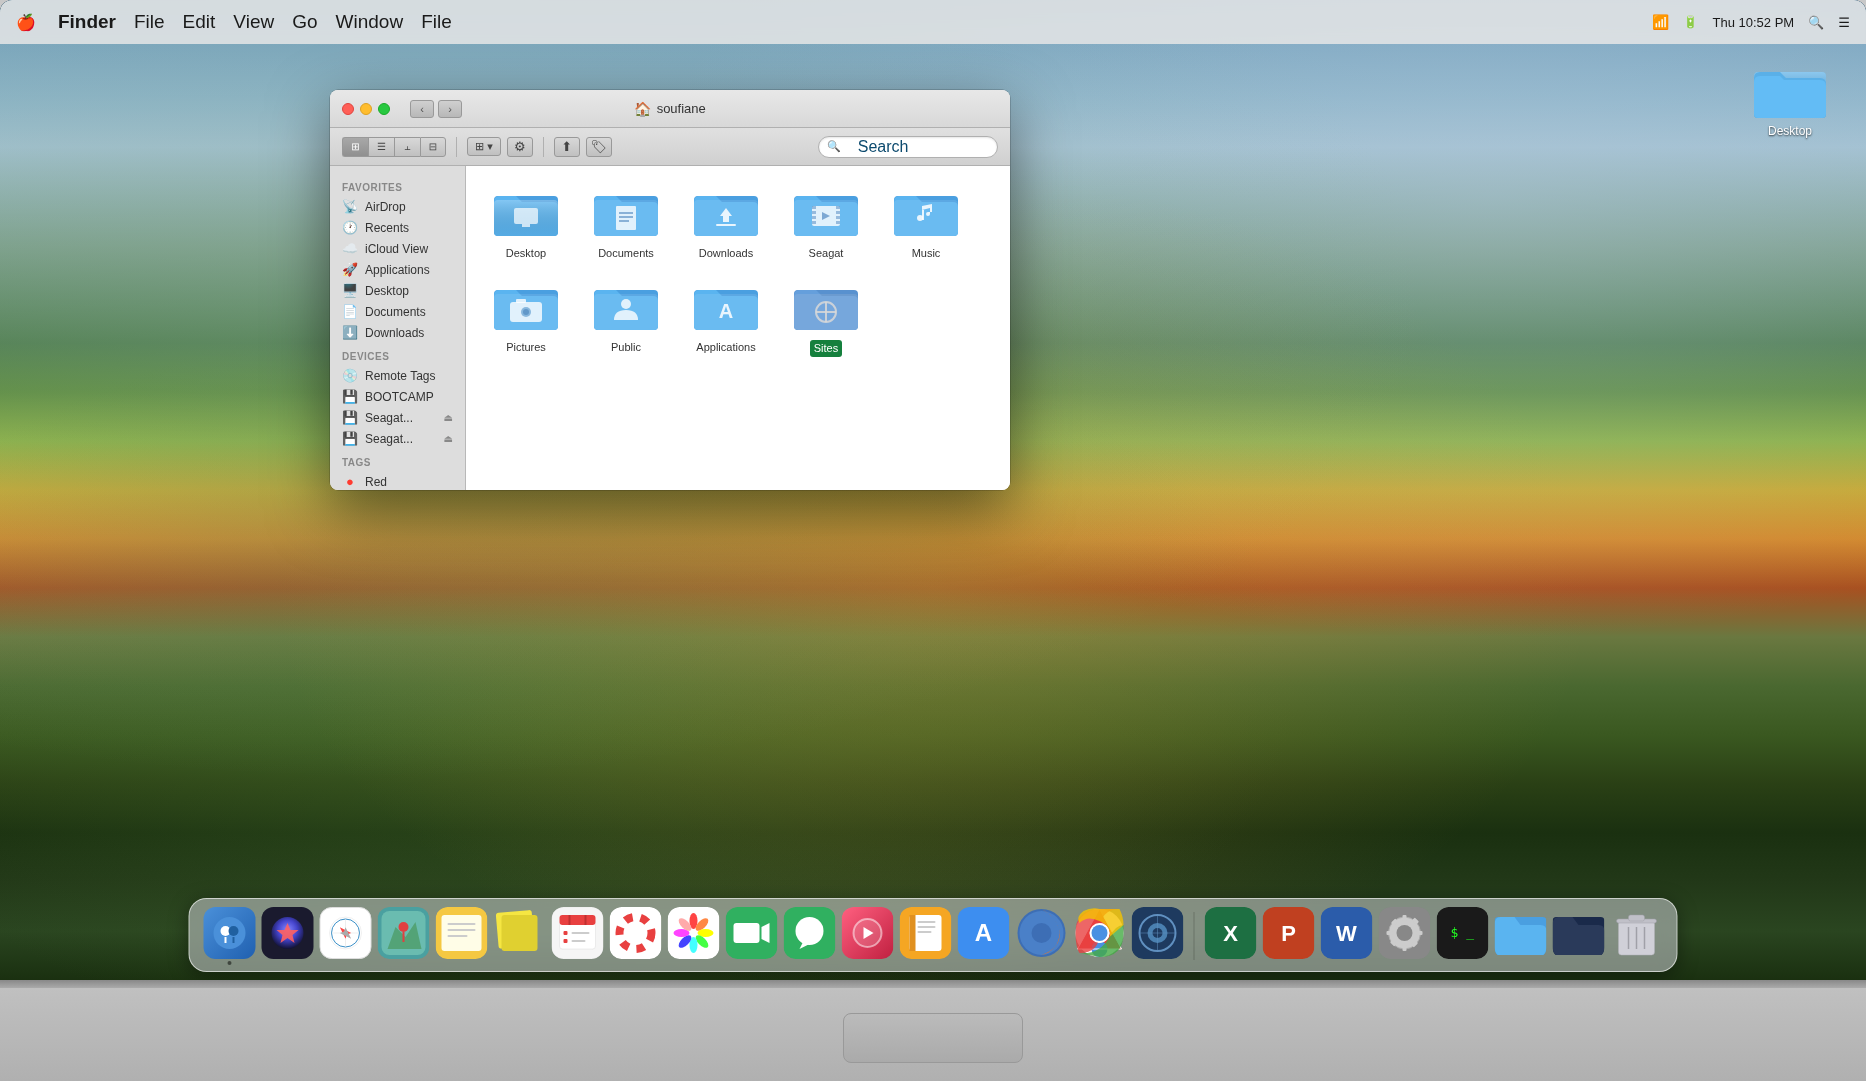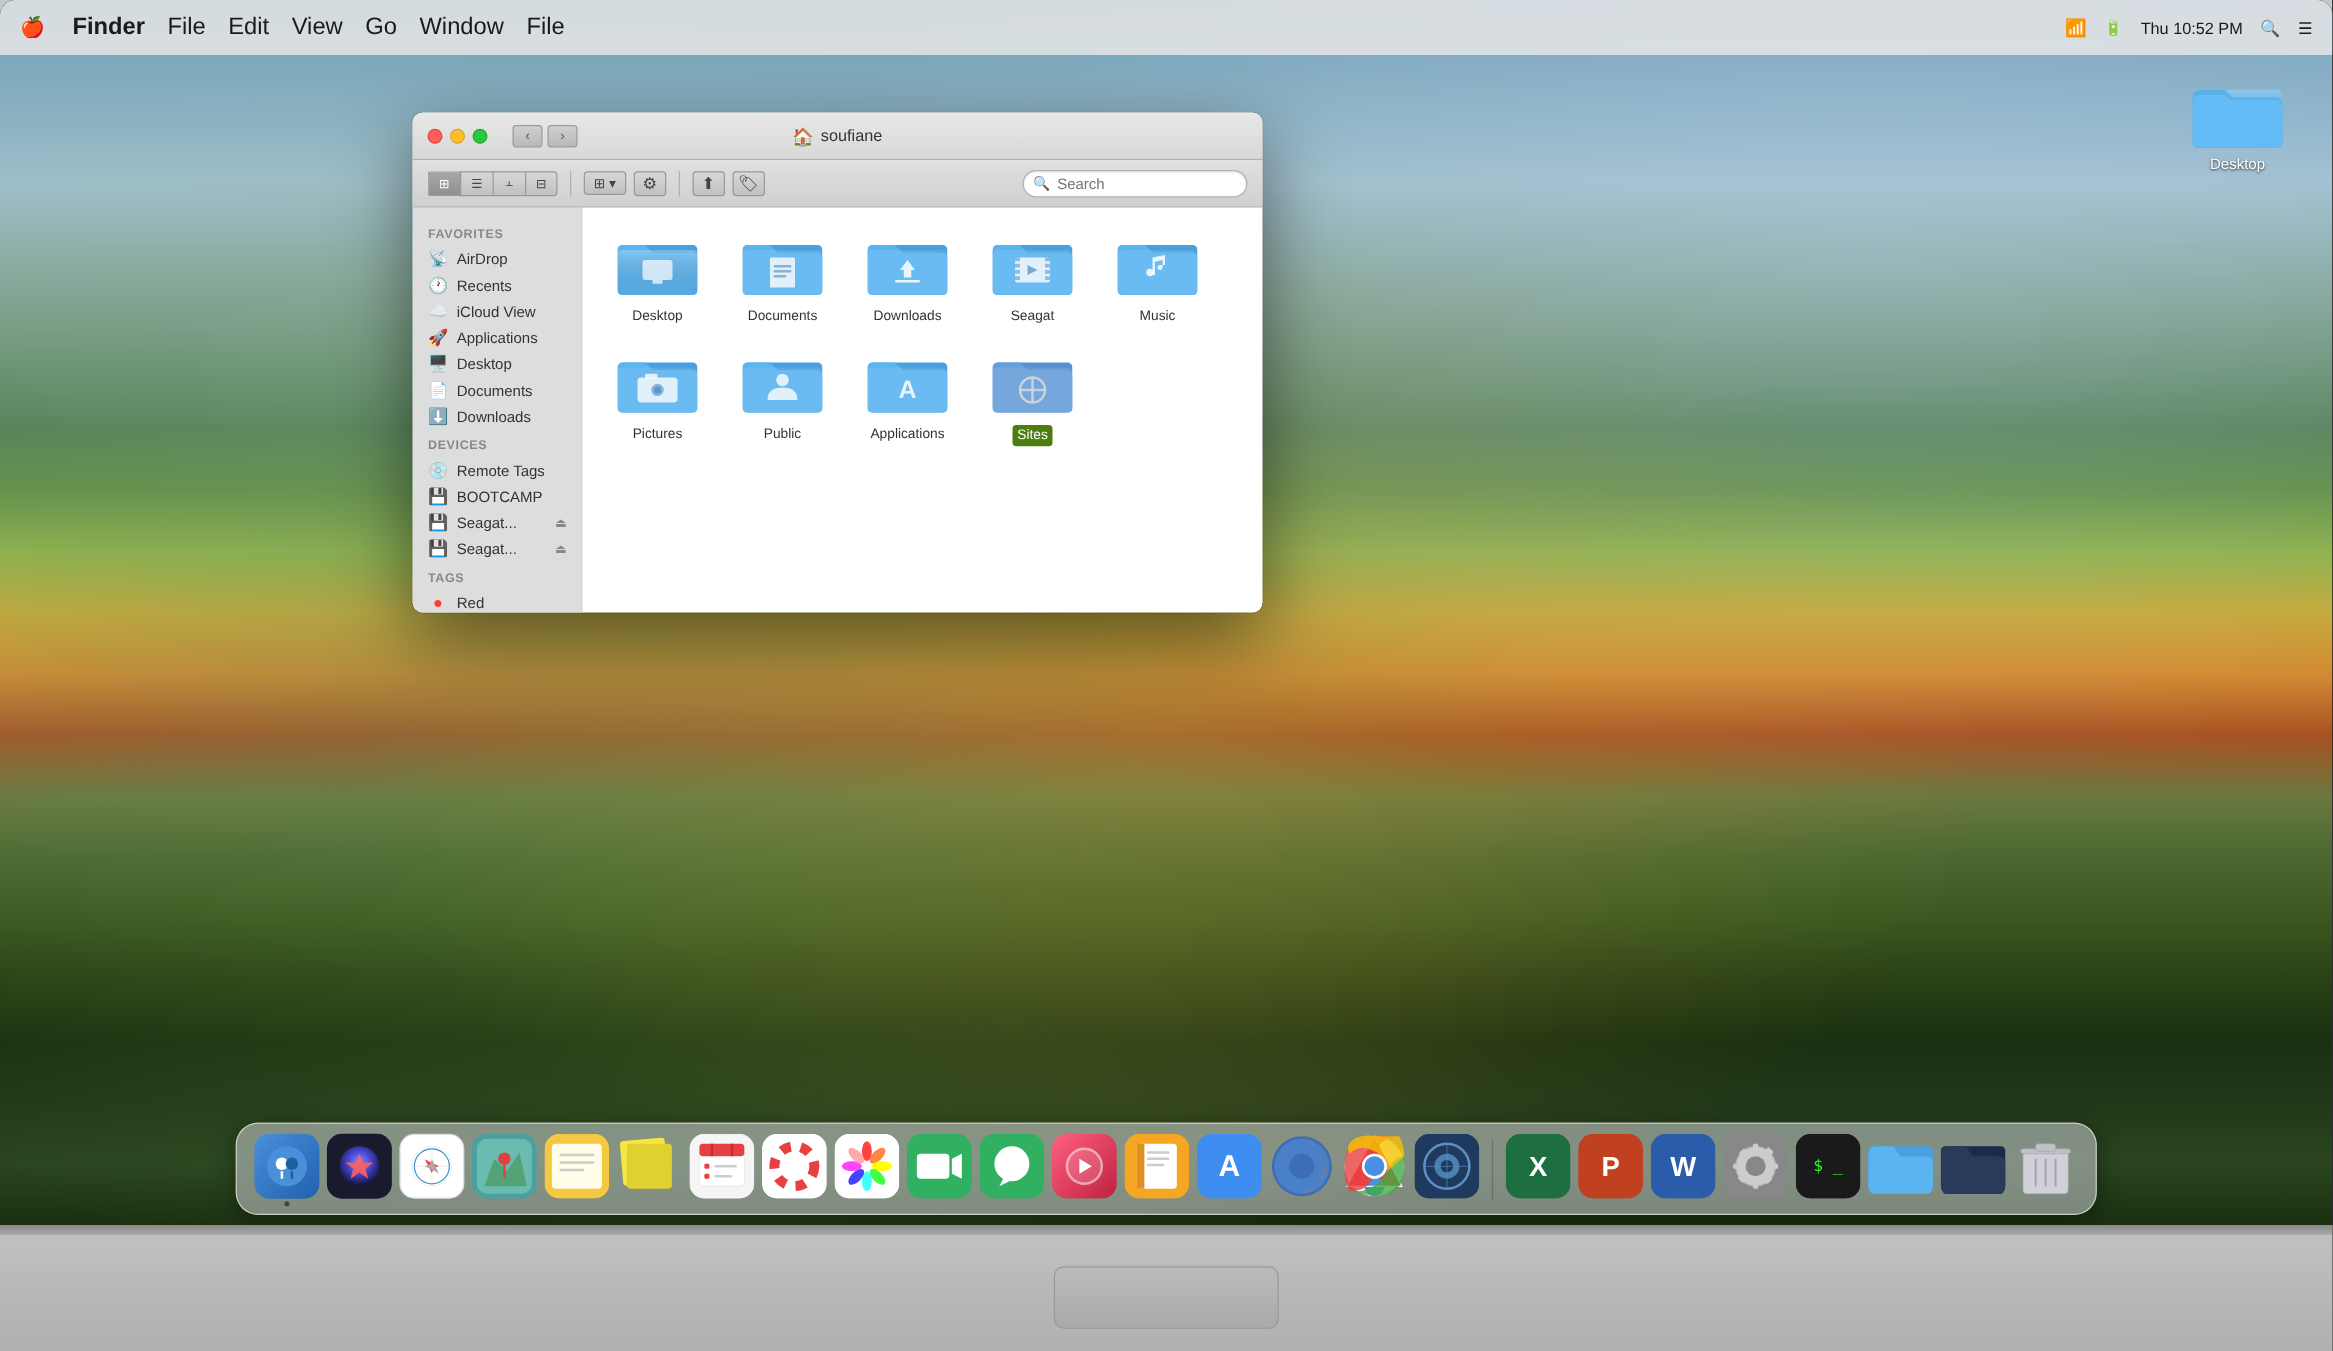--- a/index.html
+++ b/index.html
@@ -283,22 +283,23 @@
       background: white;
       border: 0.5px solid #b0b0b0;
       border-radius: 11px;
       display: flex;
       align-items: center;
       padding: 0 8px;
       gap: 5px;
       box-shadow: inset 0 1px 2px rgba(0,0,0,0.1);
     }
     .search-placeholder {
-      font-size: 12px;
-      color: #737373;
+      font-size: 16px;
+      color: #0c4a6e;
+      margin-left: 12px;
     }
 
     
     .finder-body {
       display: flex;
       flex: 1;
       overflow: hidden;
     }
 
     
@@ -376,21 +377,21 @@
 
     .folder-label {
       font-size: 11px;
       color: #333;
       text-align: center;
       line-height: 1.3;
     }
 
     
     .folder-item.selected .folder-label {
-      background: #4d7c0f;
+      background: #15803d;
       color: white;
       border-radius: 3px;
       padding: 1px 4px;
     }
     .folder-item.selected .folder-icon-wrap {
       filter: brightness(0.85) hue-rotate(10deg);
     }
 
     
     .dock-area {

